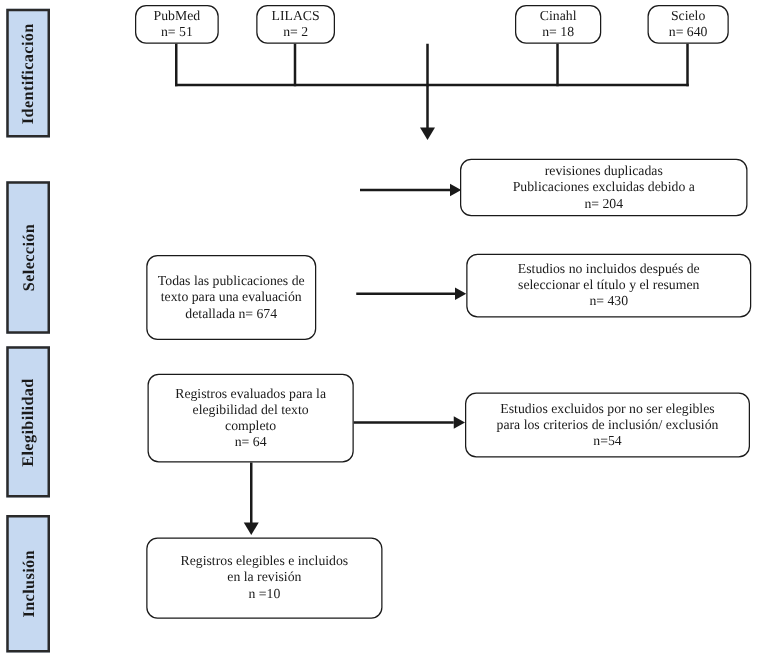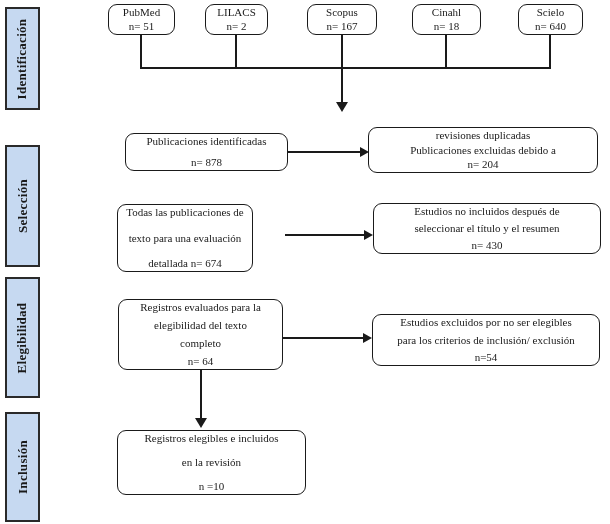--- a/index.html
+++ b/index.html
@@ -26,21 +26,21 @@
     font-size:13px;
     letter-spacing:0.3px;
   }
   
   .node{
     position:absolute;
     background:#ffffff;
     border:1.6px solid #1a1a1a;
     border-radius:9px;
     box-sizing:border-box;
-    display:flex;flex-direction:column;align-items:center;justify-content:space-between;
+    display:flex;flex-direction:column;align-items:center;justify-content:center;
     text-align:center;
     font-size:11px;
     line-height:13px;
     padding:1px 2px;
   }
   .node div{width:100%;}
   
   .hline,.vline{position:absolute;background:#1a1a1a;}
   .hline{height:2px;}
   .vline{width:2px;}
@@ -76,47 +76,39 @@
   </div>
 
   <div class="node" style="left:108px;top:4px;width:67px;height:31px">
     <div>PubMed</div>
     <div>n= 51</div>
   </div>
   <div class="node" style="left:205px;top:4px;width:63px;height:31px">
     <div>LILACS</div>
     <div>n= 2</div>
   </div>
-  <div class="node" style="left:307px;top:4px;width:70px;height:31px">
-    <div>Scopus</div>
-    <div>n= 167</div>
-  </div>
   <div class="node" style="left:412px;top:4px;width:69px;height:31px">
     <div>Cinahl</div>
     <div>n= 18</div>
   </div>
   <div class="node" style="left:518px;top:4px;width:65px;height:31px">
     <div>Scielo</div>
     <div>n= 640</div>
   </div>
 
   <div class="vline" style="left:140px;top:35px;height:34px"></div>
   <div class="vline" style="left:235px;top:35px;height:34px"></div>
   <div class="vline" style="left:341px;top:35px;height:34px"></div>
   <div class="vline" style="left:445px;top:35px;height:34px"></div>
   <div class="vline" style="left:549px;top:35px;height:34px"></div>
   <div class="hline" style="left:140px;top:67px;width:411px"></div>
 
   <div class="vline" style="left:341px;top:68px;height:35px"></div>
   <div class="arrow-down" style="left:336px;top:102px"></div>
 
-  <div class="node" style="left:125px;top:133px;width:163px;height:38px">
-    <div>Publicaciones identificadas</div>
-    <div>n= 878</div>
-  </div>
   <div class="hline" style="left:288px;top:151px;width:72px"></div>
   <div class="arrow-right" style="left:360px;top:147px"></div>
   <div class="node" style="left:368px;top:127px;width:230px;height:46px">
     <div>revisiones duplicadas</div>
     <div>Publicaciones excluidas debido a</div>
     <div>n= 204</div>
   </div>
 
   <div class="node" style="left:117px;top:204px;width:136px;height:68px">
     <div>Todas las publicaciones de</div>

